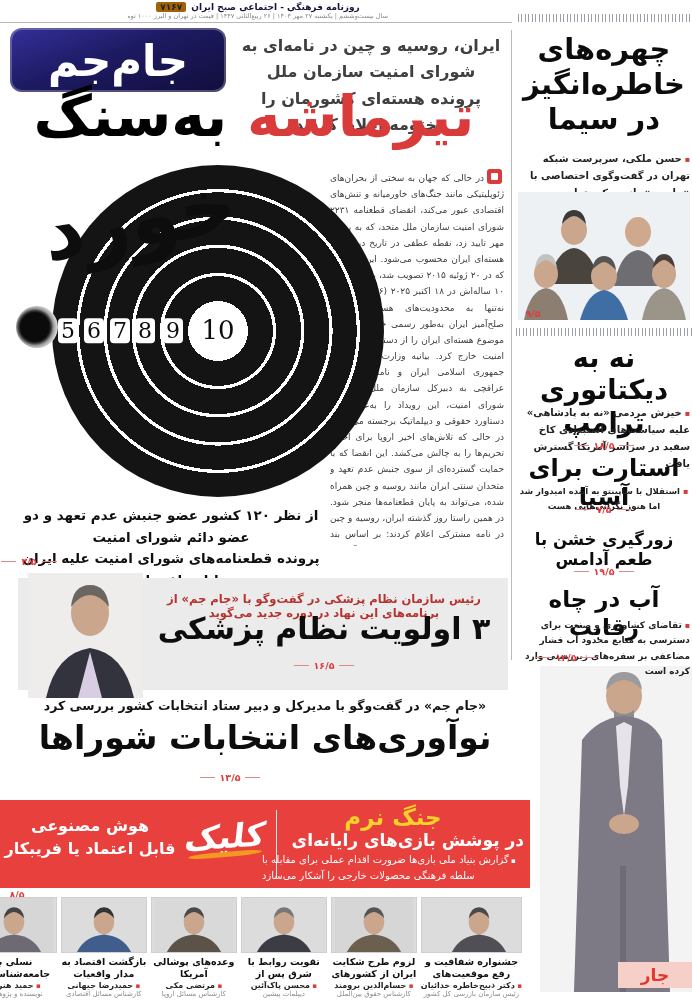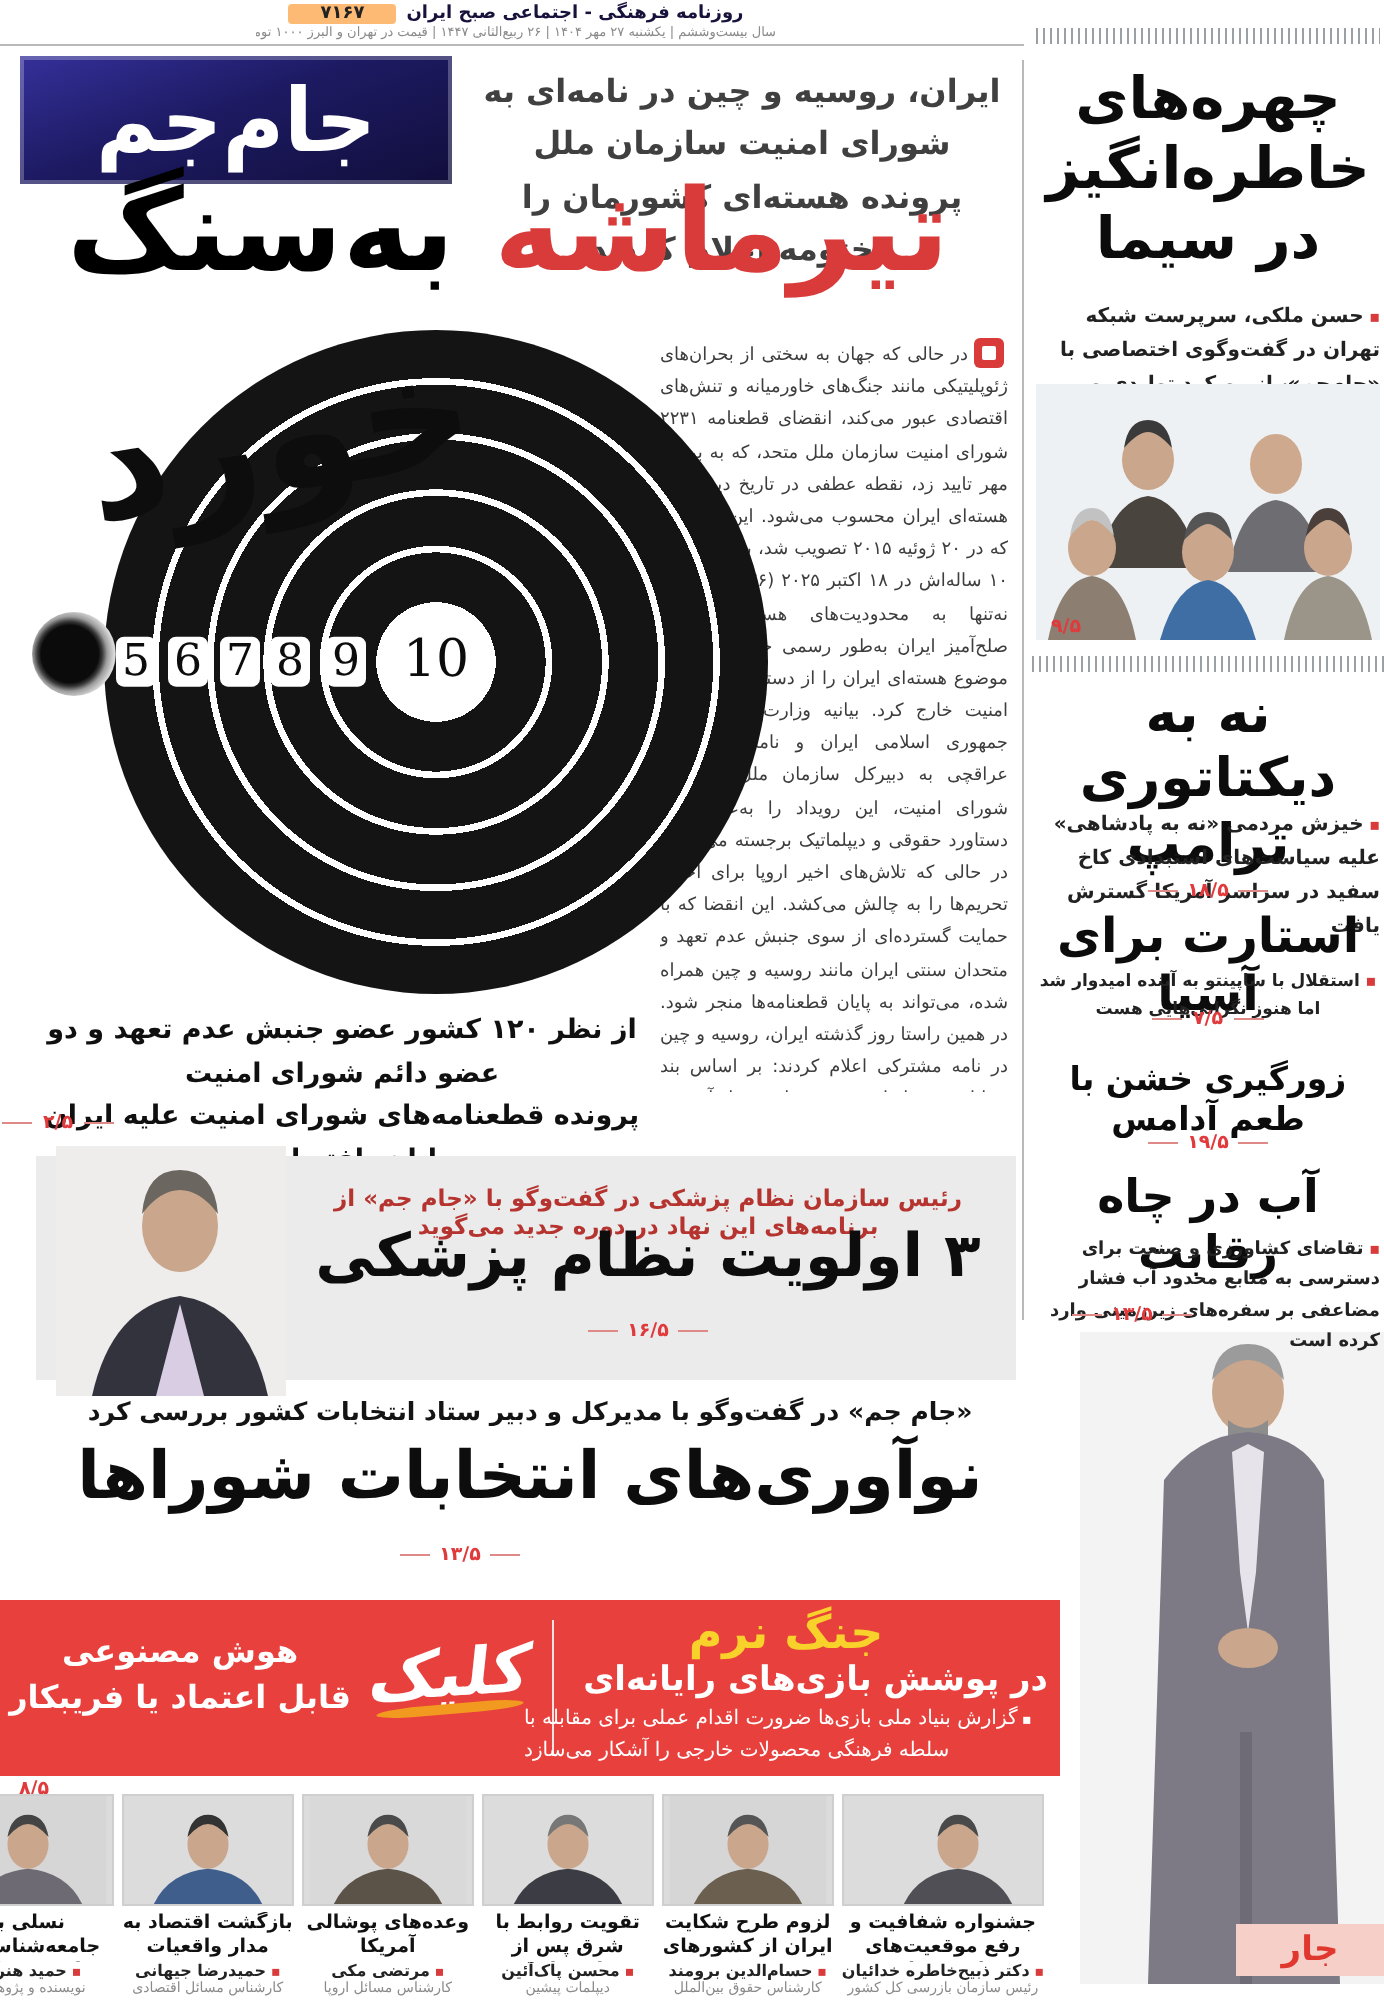--- a/index.html
+++ b/index.html
@@ -7,24 +7,24 @@
   body{font-family:"DejaVu Sans",sans-serif}
   .page{position:relative;width:692px;height:1000px;margin:0 auto;background:#fff;overflow:hidden;direction:rtl}
   .abs{position:absolute}
   .hatch{background:repeating-linear-gradient(90deg,#9aa0a6 0,#9aa0a6 1px,transparent 1px,transparent 3.5px)}
   .rule{background:#b9b9b9}
   .ref{display:flex;align-items:center;justify-content:center;gap:5px;color:#e03a3c;font-size:9.5px;font-weight:bold;direction:rtl}
   .ref::before,.ref::after{content:"";flex:0 0 15px;height:1px;background:#e08a88}
   .ref.plain::before,.ref.plain::after{display:none}
   
   .mast-row{display:flex;align-items:center;gap:5px;direction:rtl;justify-content:center}
-  .badge{background:#fdba74;color:#222;font-weight:bold;font-size:9px;padding:0 16px;border-radius:2px}
+  .badge{background:#a16207;color:#222;font-weight:bold;font-size:9px;padding:0 4px;border-radius:2px}
   .tagline{font-weight:bold;font-size:9px;color:#17123b}
   .dateline{font-size:6.5px;color:#8a8a8a;text-align:center;white-space:nowrap;overflow:hidden}
-  .logo{background:linear-gradient(160deg,#34309a 0%,#1d1a62 45%,#110e3c 100%);border-radius:0;display:flex;align-items:center;justify-content:center;box-shadow:inset 0 0 0 2px rgba(255,255,255,.25)}
+  .logo{background:linear-gradient(160deg,#34309a 0%,#1d1a62 45%,#110e3c 100%);border-radius:12px;display:flex;align-items:center;justify-content:center;box-shadow:inset 0 0 0 2px rgba(255,255,255,.25)}
   .logo span{color:#fff;font-weight:bold;font-size:42px;letter-spacing:2px;transform:scaleY(1.05)}
   
   .kicker{font-weight:bold;font-size:16px;line-height:1.65;text-align:center;color:#404040}
   .h-main{font-weight:bold;font-size:57px;text-align:center;line-height:1;white-space:nowrap}
   .h-main .red{color:#d93a3a}
   .h-drop{font-weight:bold;font-size:80px;color:#0d0d0d;transform:rotate(-9deg);transform-origin:center}
   .target{border-radius:50%;background:radial-gradient(closest-side,#fff 0 18%,#141414 18% 33%,#fff 33% 35%,#141414 35% 50%,#fff 50% 52%,#141414 52% 67%,#fff 67% 69%,#141414 69% 83.5%,#fff 83.5% 85.5%,#141414 85.5% 100%)}
   .tnum{position:absolute;transform:translate(-50%,-50%);font-family:"DejaVu Serif",serif;font-size:22px;color:#0c0c0c;background:#fff;padding:0 3px;border-radius:4px;line-height:1.15}
   .tnum.center{background:transparent}
   .hole{border-radius:50%;background:radial-gradient(circle at 45% 50%,#0b0b0b 0 46%,#383838 52%,#9d9d9d 60%,#dedede 72%,rgba(255,255,255,0) 78%)}

